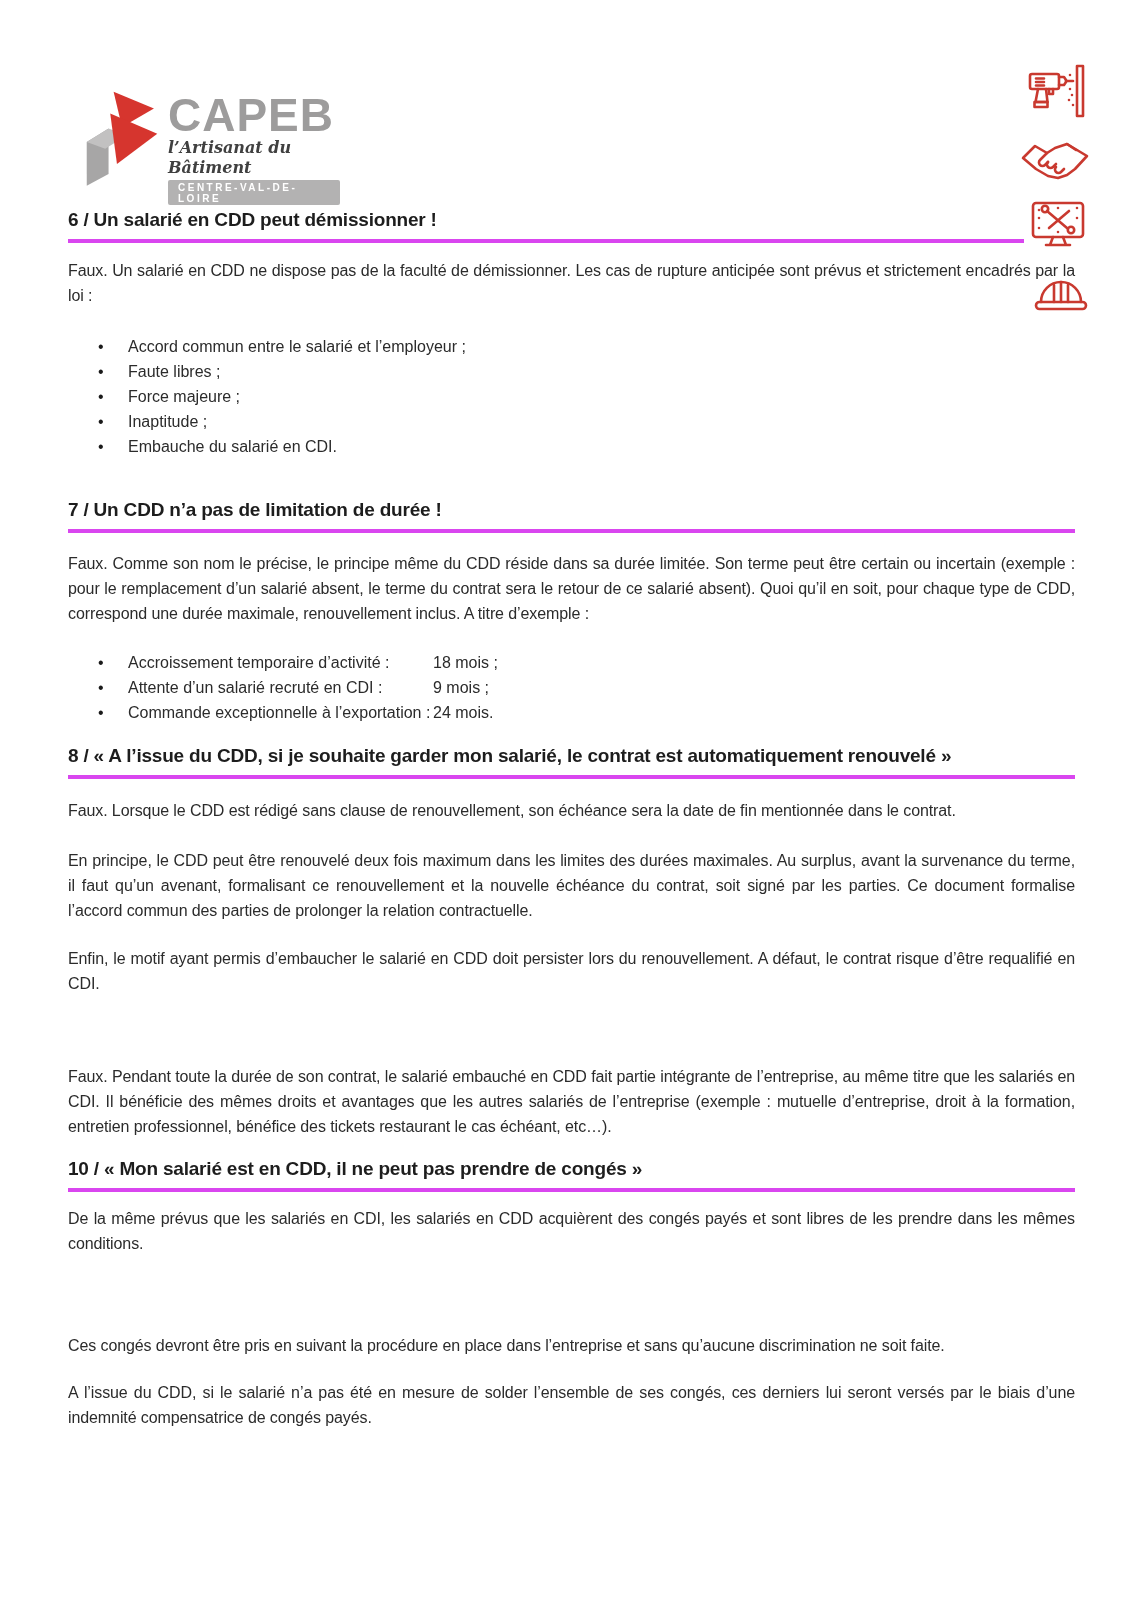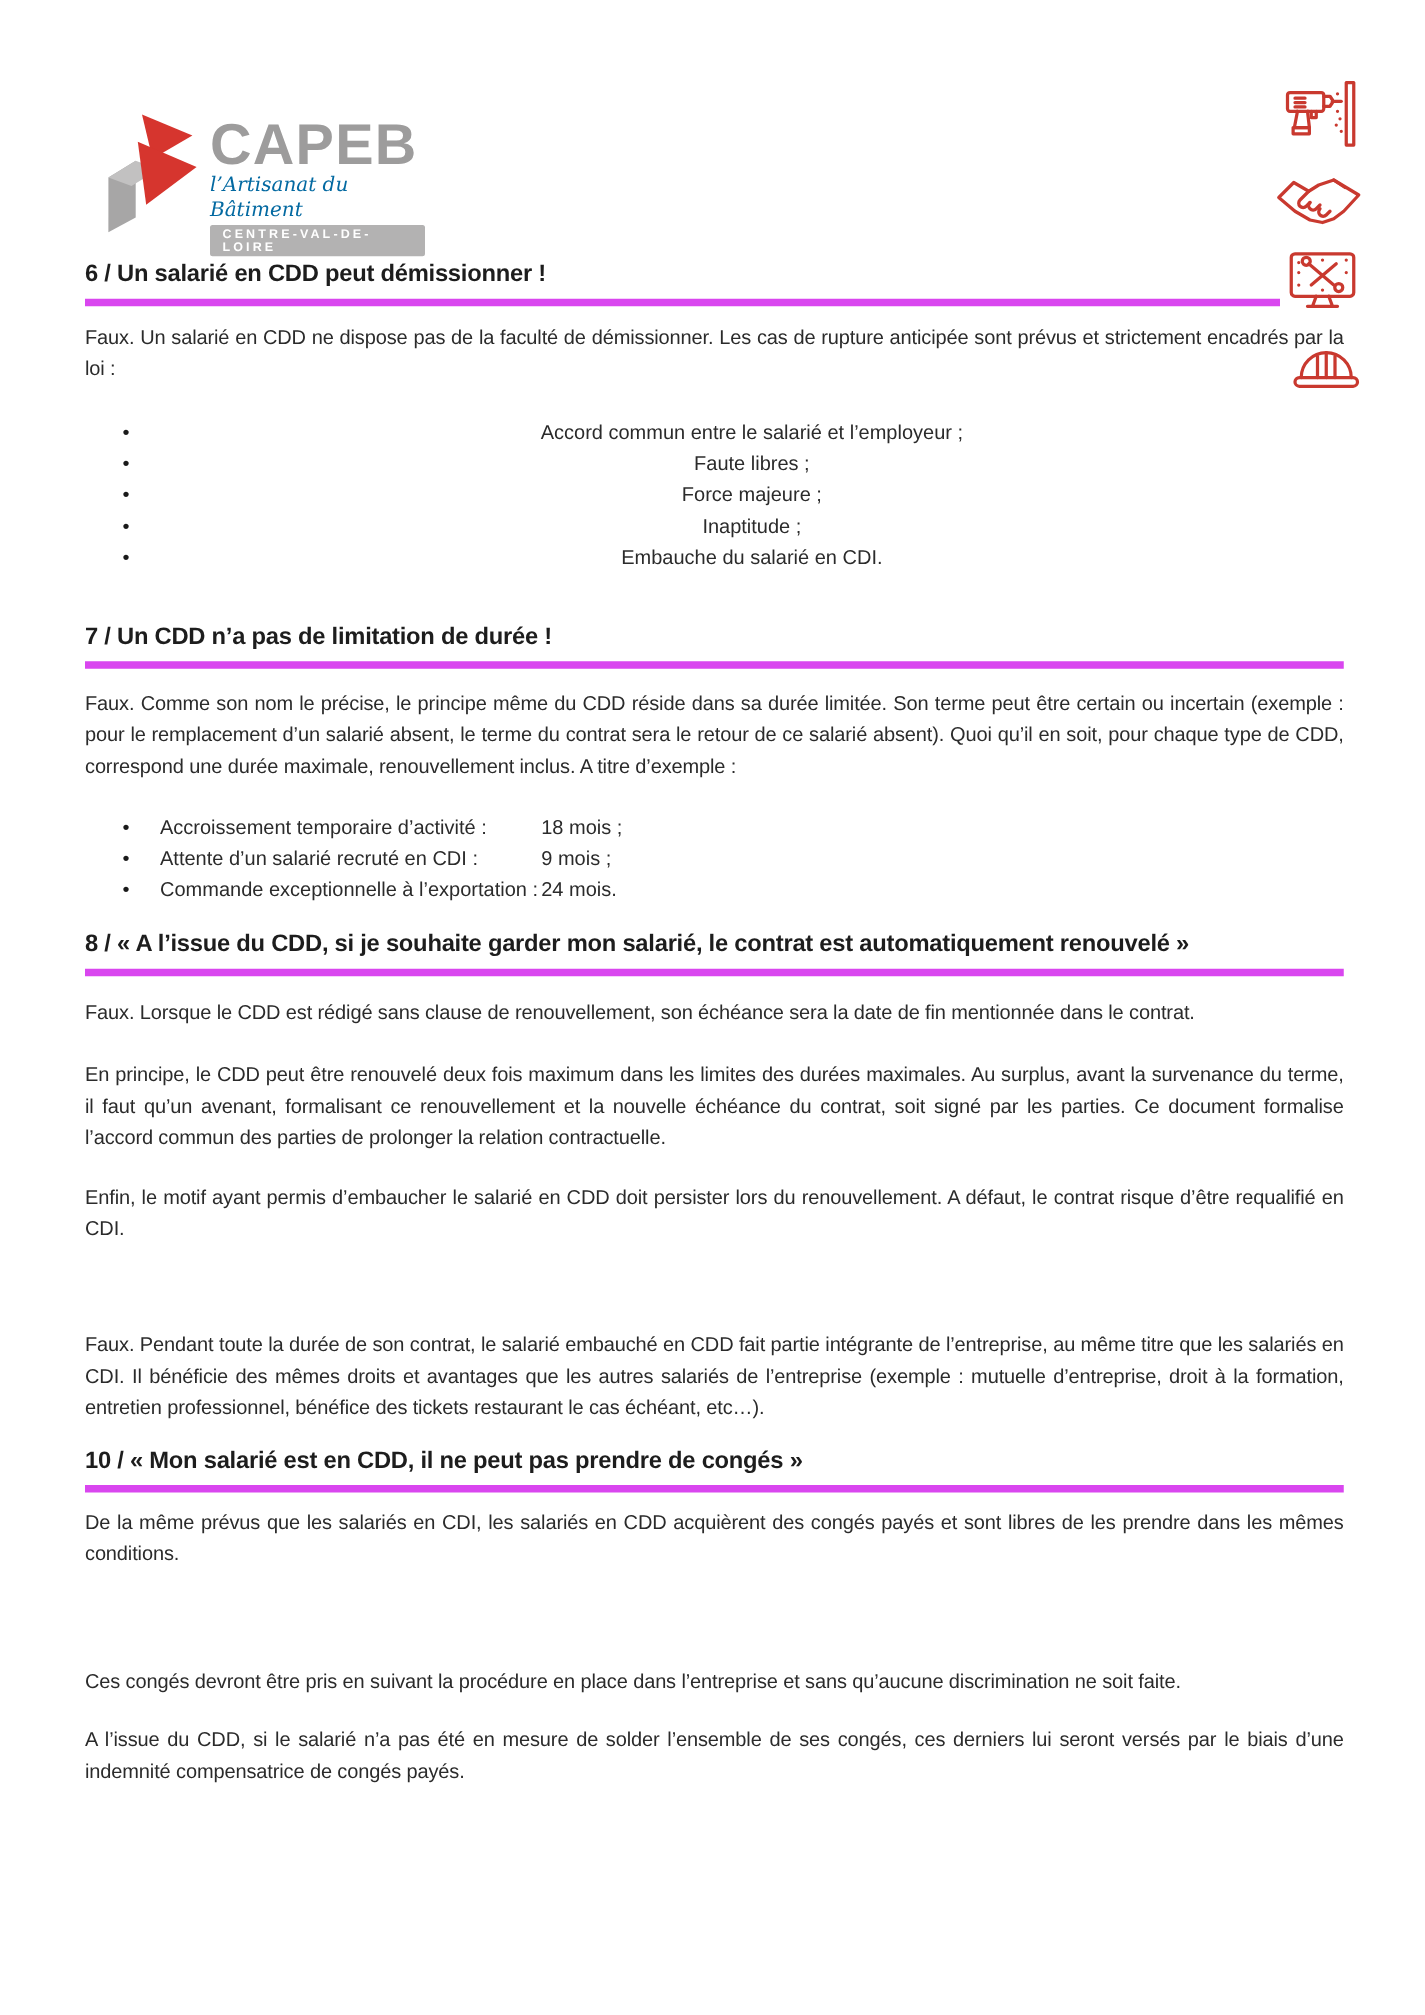--- a/index.html
+++ b/index.html
@@ -5,32 +5,32 @@
   html,body{margin:0;padding:0;background:#ffffff;}
   .page{position:relative;width:1140px;height:1612px;background:#ffffff;overflow:hidden;
         font-family:"Liberation Sans",sans-serif;color:#2b2b2b;}
   .content{position:absolute;left:68px;top:0;width:1007px;height:100%;}
 
   
   .logo{position:absolute;left:80px;top:85px;width:260px;height:104px;display:flex;}
   .logo-mark{width:84px;height:104px;flex:0 0 auto;}
   .logo-txt{margin-left:4px;padding-top:8px;}
   .logo-name{font-size:46px;font-weight:bold;color:#9d9c9c;letter-spacing:1px;line-height:44px;}
-  .logo-tag{font-family:"DejaVu Serif",serif;font-style:italic;font-weight:normal;
-            color:#0369a1;font-size:16px;line-height:20px;margin-top:1px;}
+  .logo-tag{font-family:"DejaVu Serif",serif;font-style:italic;font-weight:bold;
+            color:#404040;font-size:16px;line-height:20px;margin-top:1px;}
   .logo-band{display:inline-block;background:#b3b2b2;color:#ffffff;font-size:10px;
              font-weight:bold;letter-spacing:2.5px;padding:2px 10px 1px 10px;border-radius:2px;margin-top:2px;}
 
   
   .side-icon{position:absolute;}
   .side-icon svg{display:block;}
 
   
   .section-head{position:absolute;left:0;font-size:19px;font-weight:bold;color:#1d1d1d;
-                letter-spacing:-0.2px;padding-bottom:7px;border-bottom:6px solid #d946ef;
+                letter-spacing:-0.2px;padding-bottom:7px;border-bottom:4px solid #d946ef;
                 line-height:24px;}
   .para{position:absolute;left:0;width:1007px;margin:0;font-size:16px;line-height:25px;
         text-align:justify;letter-spacing:-0.1px;}
   .blist{position:absolute;left:0;width:1007px;margin:0;padding:0;list-style:none;}
   .blist li{position:relative;padding-left:60px;font-size:16px;line-height:25px;}
   .blist li::before{content:"\2022";position:absolute;left:30px;top:0;font-size:16px;color:#1a1a1a;}
   .bval{position:absolute;left:365px;top:0;}
 </style>
 </head>
 <body>
@@ -92,21 +92,21 @@
       <path d="M9,38 a20,20 0 0 1 40,0"></path>
       <rect x="4" y="38" width="50" height="7" rx="3.5"></rect>
       <path d="M22,21 v17 M29,18 v20 M36,21 v17"></path>
     </svg>
   </div>
 
   <div class="content">
 
     <div class="section-head" style="top:208px;width:956px;">6 / Un salarié en CDD peut démissionner !</div>
     <p class="para" style="top:258px;">Faux. Un salarié en CDD ne dispose pas de la faculté de démissionner. Les cas de rupture anticipée sont prévus et strictement encadrés par la loi :</p>
-    <ul class="blist" style="top:334px;text-align:center;">
+    <ul class="blist" style="top:334px;">
       <li><span>Accord commun entre le salarié et l’employeur ;</span></li>
       <li><span>Faute libres ;</span></li>
       <li><span>Force majeure ;</span></li>
       <li><span>Inaptitude ;</span></li>
       <li><span>Embauche du salarié en CDI.</span></li>
     </ul>
 
     <div class="section-head" style="top:498px;width:1007px;">7 / Un CDD n’a pas de limitation de durée !</div>
     <p class="para" style="top:551px;">Faux. Comme son nom le précise, le principe même du CDD réside dans sa durée limitée. Son terme peut être certain ou incertain (exemple : pour le remplacement d’un salarié absent, le terme du contrat sera le retour de ce salarié absent). Quoi qu’il en soit, pour chaque type de CDD, correspond une durée maximale, renouvellement inclus. A titre d’exemple :</p>
     <ul class="blist" style="top:650px;">

